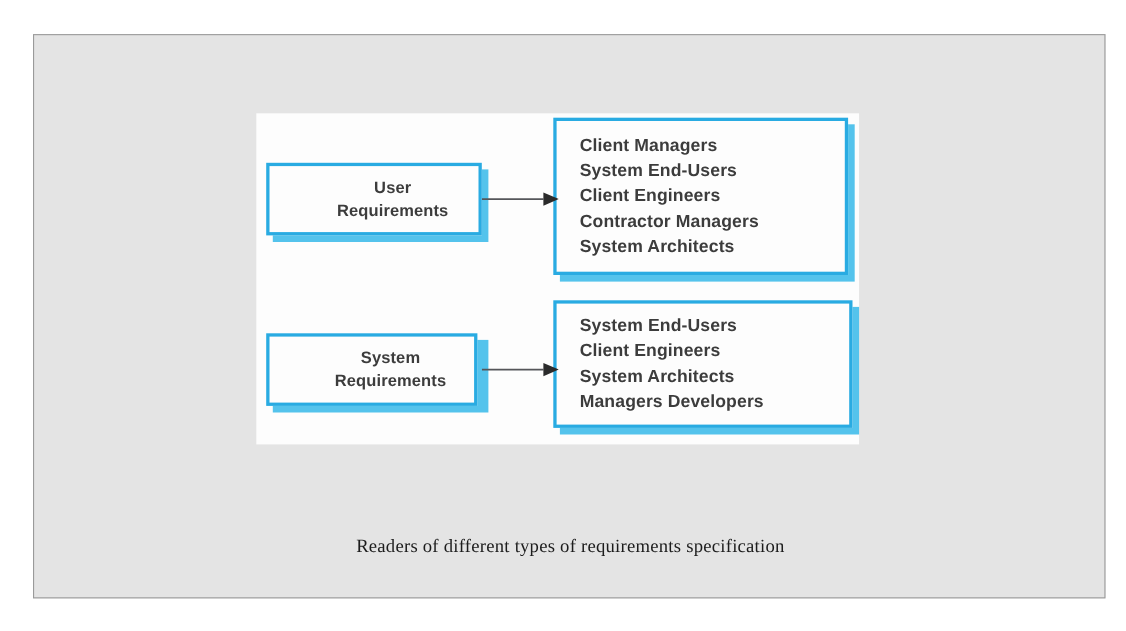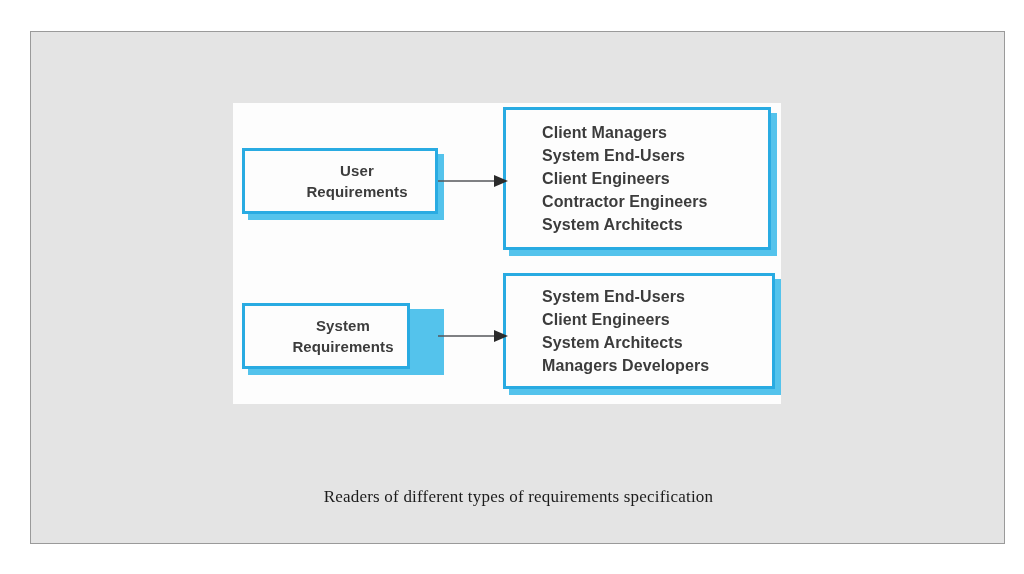--- a/index.html
+++ b/index.html
@@ -73,21 +73,21 @@
     white-space: pre-line;
   }
 
   .list-box {
     display: flex;
     align-items: center;
   }
   .list-box ul {
     list-style: none;
     margin: 0;
-    padding: 0 0 0 36px;
+    padding: 0 0 0 21px;
   }
   .list-box li {
     font-size: 16px;
     font-weight: bold;
     color: #3c3c3c;
     line-height: 23px;
     letter-spacing: 0.1px;
     white-space: nowrap;
   }
 
@@ -109,21 +109,21 @@
     letter-spacing: 0.2px;
     font-family: Liberation Serif, serif;
   }
 
   
   #box-user         { left: 9px;   top: 45px;  width: 196px; height: 66px; }
   #box-user-sh      { left: 15px;  top: 51px;  width: 196px; height: 66px; }
   #box-user-list    { left: 270px; top: 4px;   width: 268px; height: 143px; }
   #box-user-list-sh { left: 276px; top: 10px;  width: 268px; height: 143px; }
 
-  #box-sys          { left: 9px;   top: 200px; width: 168px; height: 66px; }
+  #box-sys          { left: 9px;   top: 200px; width: 192px; height: 66px; }
   #box-sys-sh       { left: 15px;  top: 206px; width: 196px; height: 66px; }
   #box-sys-list     { left: 270px; top: 170px; width: 272px; height: 116px; }
   #box-sys-list-sh  { left: 276px; top: 176px; width: 272px; height: 116px; }
 
   #arrow-user { left: 205px; top: 69px;  width: 70px; height: 18px; }
   #arrow-sys  { left: 205px; top: 224px; width: 70px; height: 18px; }
 </style>
 </head>
 <body>
 
@@ -145,21 +145,21 @@
           <polygon points="56,3 70,9 56,15" fill="#2b2b2b"></polygon>
         </svg>
       </div>
 
       <div class="dbox-shadow" id="box-user-list-sh"></div>
       <div class="dbox list-box" id="box-user-list">
         <ul>
           <li>Client Managers</li>
           <li>System End-Users</li>
           <li>Client Engineers</li>
-          <li>Contractor Engineers</li>
+          <li>Contractor Managers</li>
           <li>System Architects</li>
         </ul>
       </div>
 
       <div class="dbox-shadow" id="box-sys-sh"></div>
       <div class="dbox label-box" id="box-sys">
         <span class="txt">System
 Requirements</span>
       </div>
 

